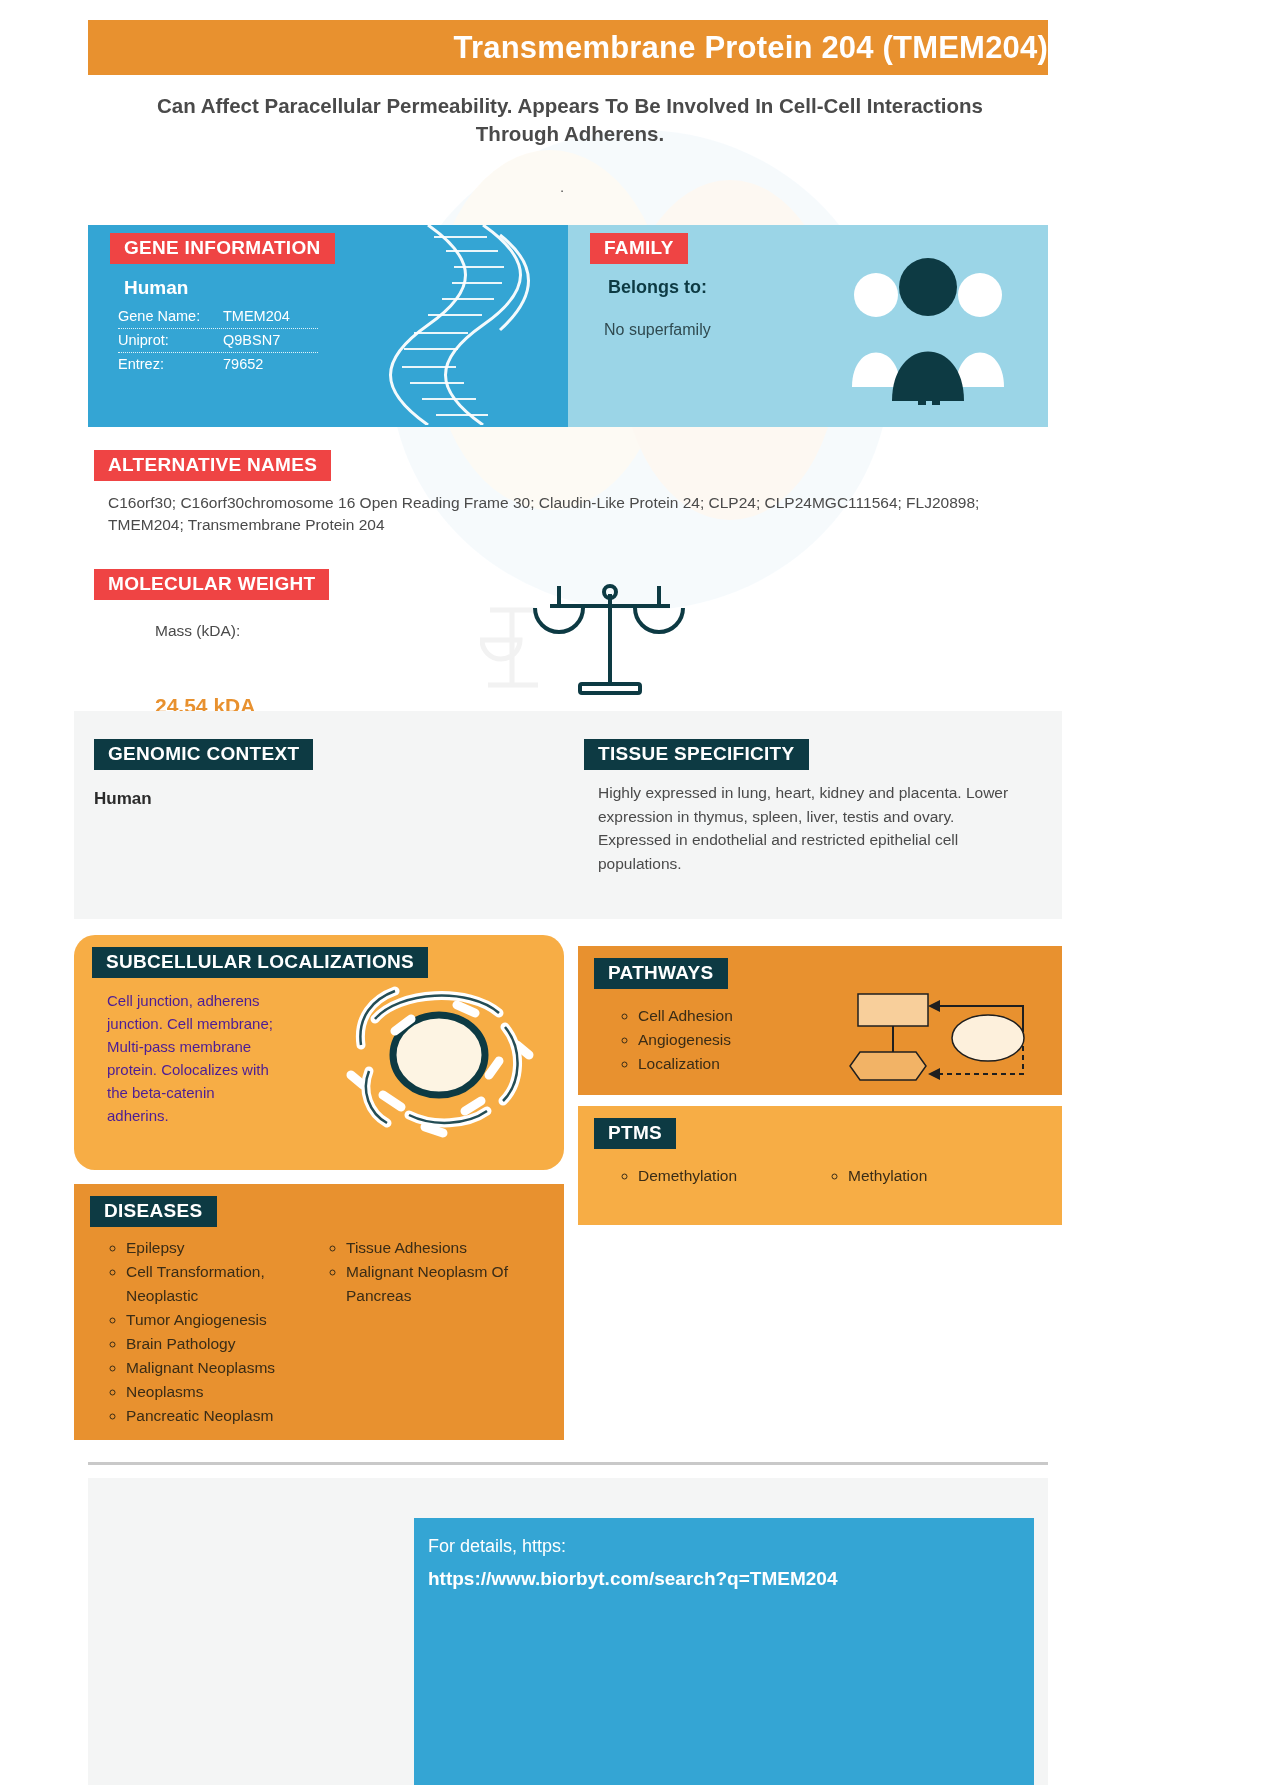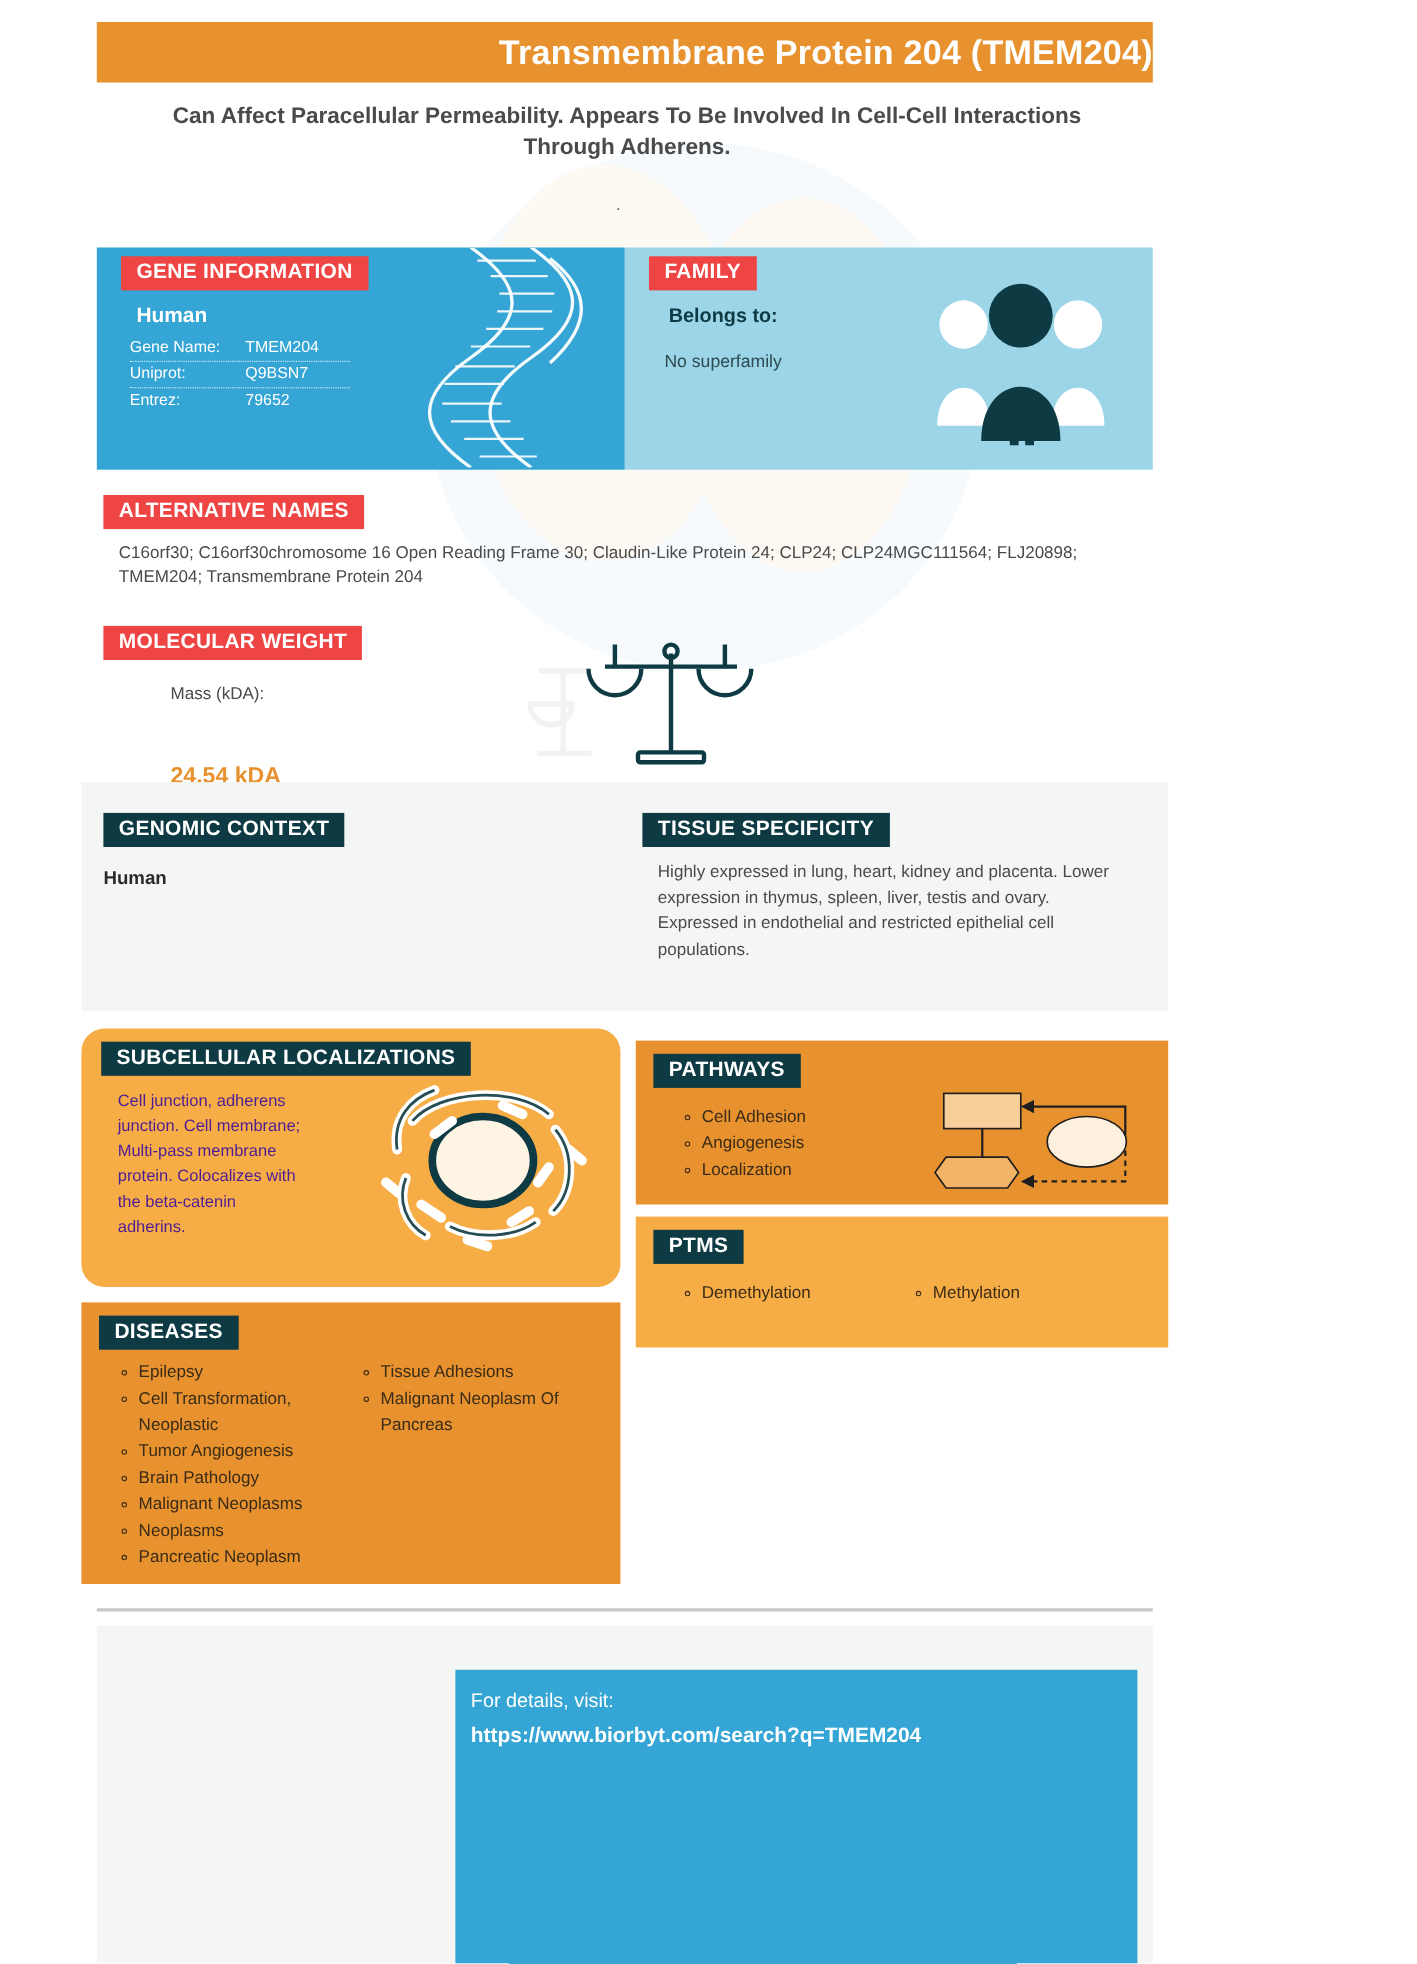--- a/index.html
+++ b/index.html
@@ -328,17 +328,17 @@
       <ul>
         <li>Tissue Adhesions</li>
         <li>Malignant Neoplasm Of Pancreas</li>
       </ul>
     </div>
   </div>
 
   <div class="foot-rule"></div>
   <div class="foot-grey"></div>
   <div class="foot-blue">
-    <div class="t1">For details, visit:</div>
+    <div class="t1">For details, https:</div>
     <div class="t2">https://www.biorbyt.com/search?q=TMEM204</div>
   </div>
 
 </div>
 
 </body></html>

